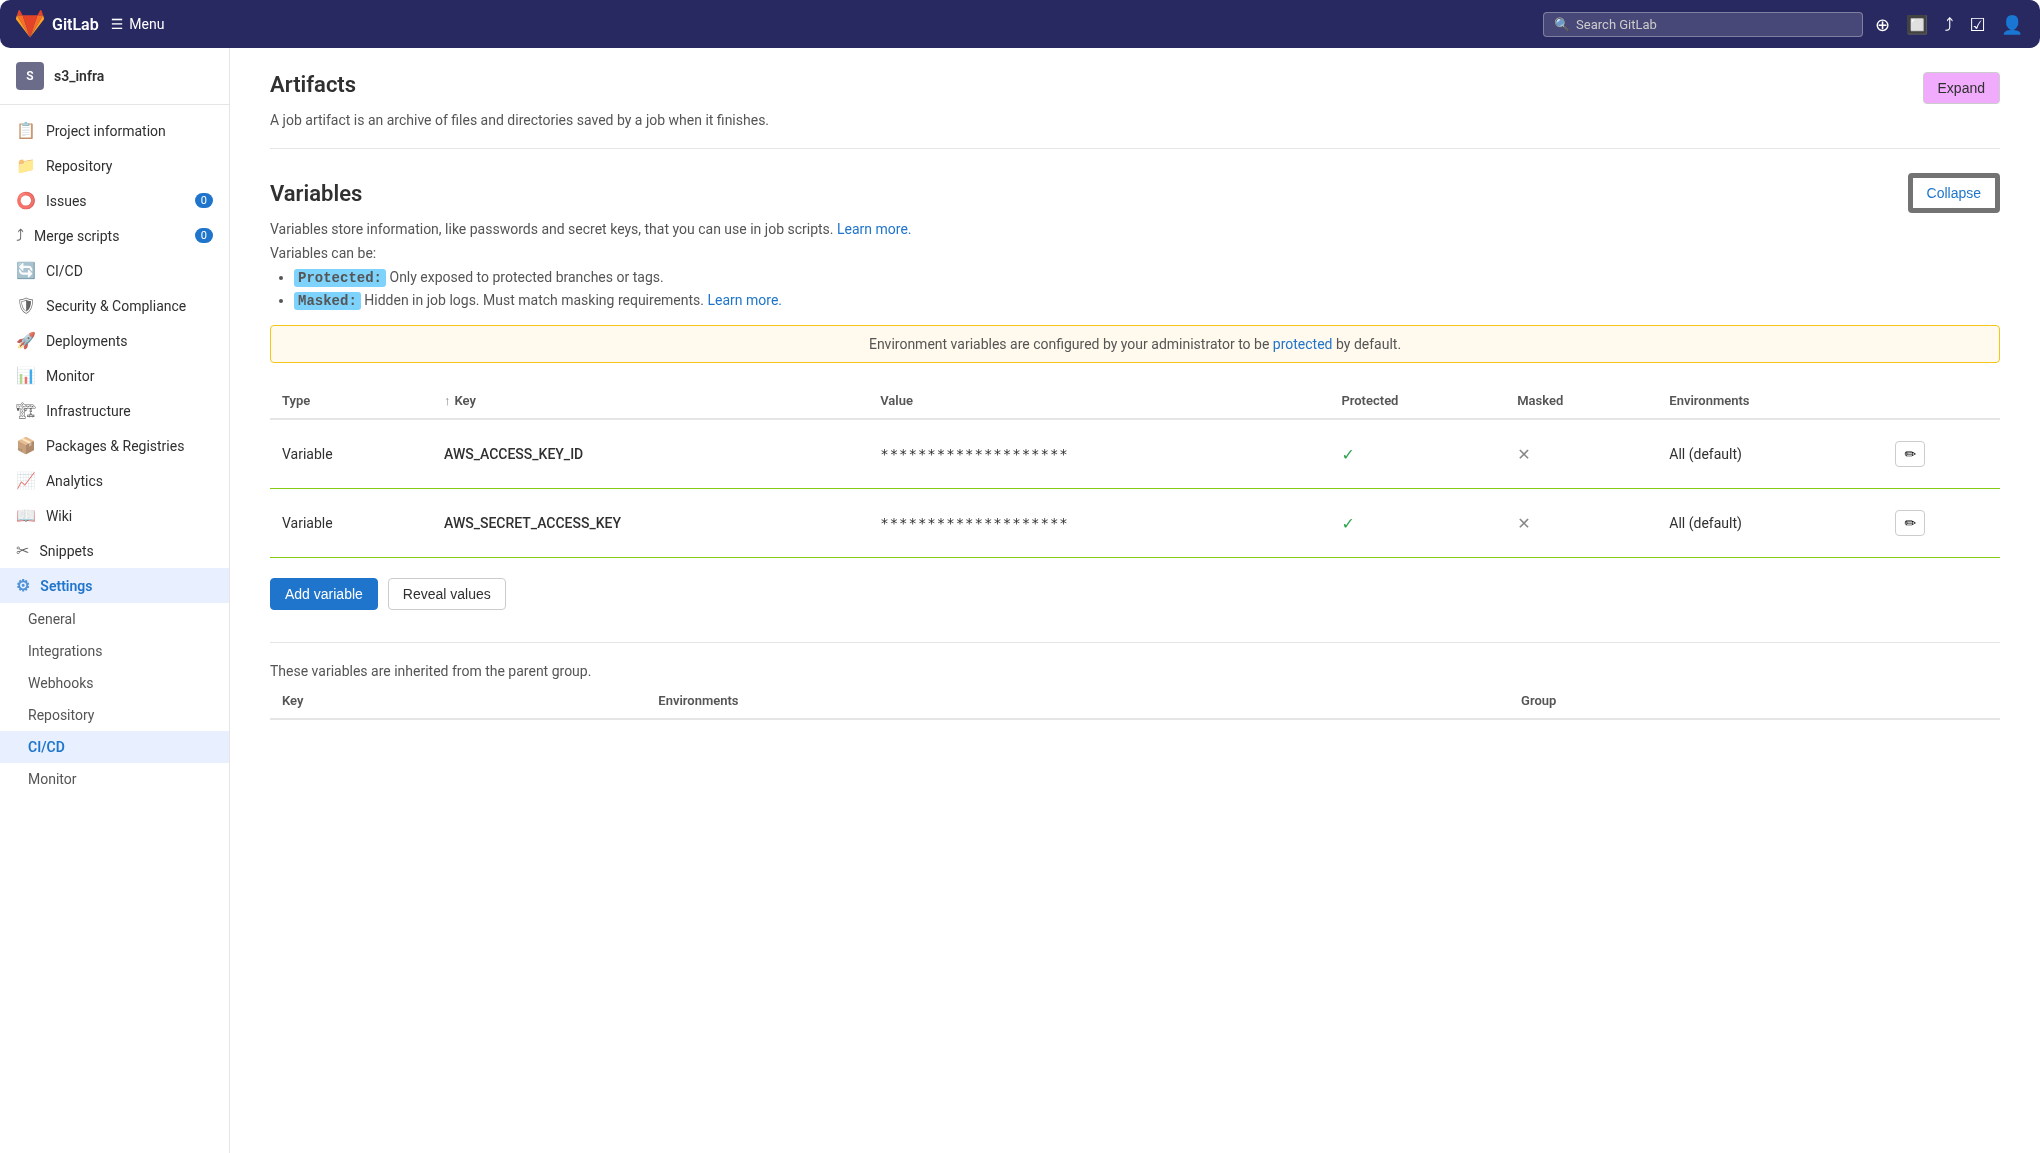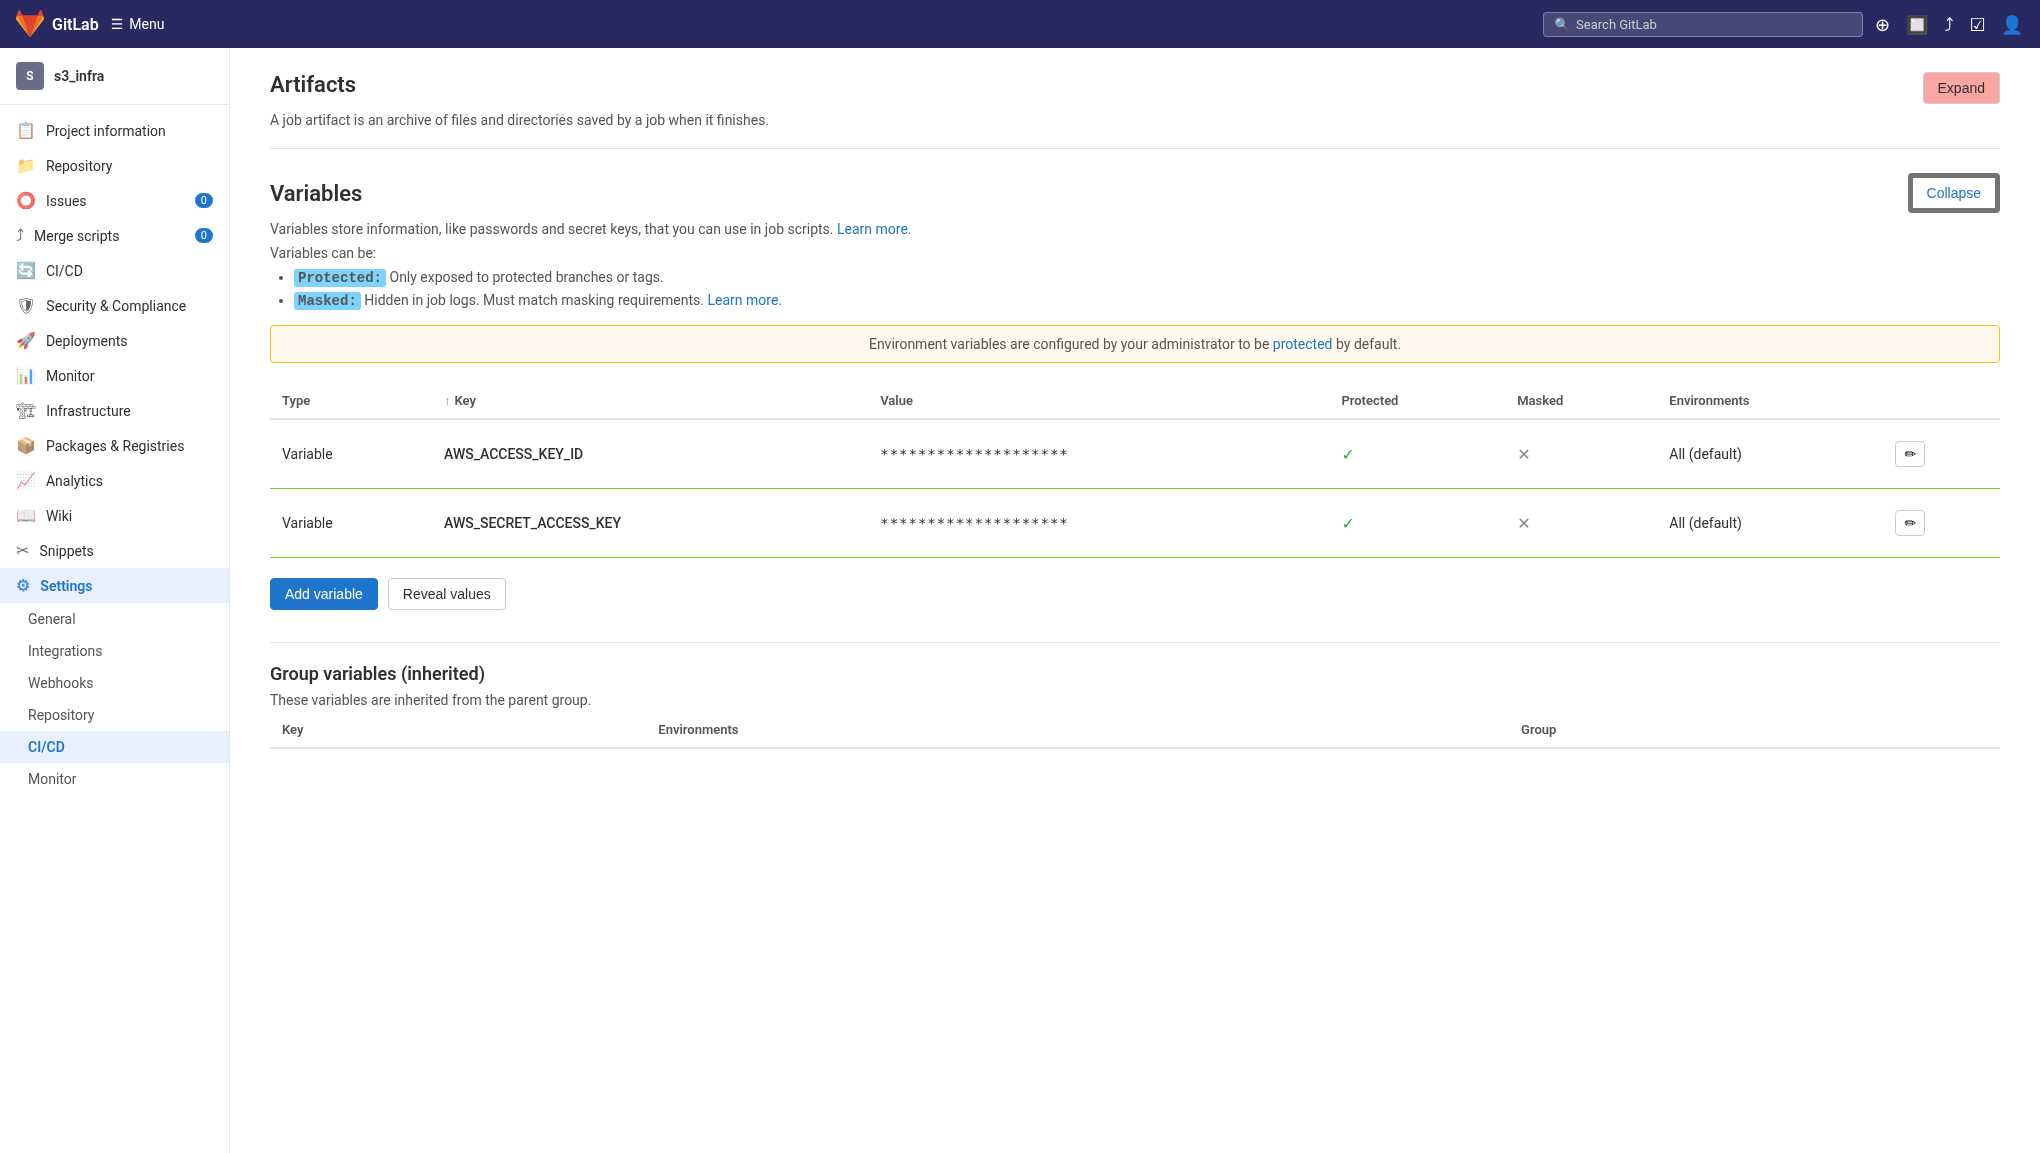--- a/index.html
+++ b/index.html
@@ -1,21 +1,21 @@
 <!DOCTYPE html>
 <html><head>
   <meta charset="utf-8">
   <style>
     * { box-sizing: border-box; margin: 0; padding: 0; }
     body { font-family: -apple-system, BlinkMacSystemFont, 'Segoe UI', Roboto, sans-serif; font-size: 14px; color: #303030; background: #fff; display: flex; flex-direction: column; height: 100vh; overflow: hidden; }
 
     
     .topnav {
       display: flex; align-items: center; background: #292961; color: #fff;
-      height: 48px; padding: 0 16px; gap: 12px; flex-shrink: 0; z-index: 100;
+      height: 48px; padding: 0 16px; gap: 12px; flex-shrink: 0; z-index: 100; border-radius: 10px;
     }
     .topnav-logo { display: flex; align-items: center; gap: 8px; text-decoration: none; color: #fff; }
     .topnav-logo svg { width: 28px; height: 28px; }
     .topnav-menu { display: flex; align-items: center; gap: 6px; cursor: pointer; font-size: 14px; color: #fff; margin-right: 8px; }
     .topnav-spacer { flex: 1; }
     .topnav-search {
       display: flex; align-items: center; background: rgba(255,255,255,0.15); border: 1px solid rgba(255,255,255,0.3);
       border-radius: 4px; padding: 4px 10px; gap: 6px; width: 320px; color: #ccc; font-size: 13px;
     }
     .topnav-icons { display: flex; align-items: center; gap: 16px; }
@@ -60,21 +60,21 @@
     
     .section-header { display: flex; align-items: flex-start; justify-content: space-between; margin-bottom: 8px; }
     .section-title { font-size: 22px; font-weight: 600; color: #303030; }
     .section-desc { color: #555; font-size: 14px; margin-bottom: 16px; }
     .divider { border: none; border-top: 1px solid #e5e5e5; margin: 20px 0; }
 
     
     .variables-section { margin-top: 24px; }
     .variables-header { display: flex; align-items: center; justify-content: space-between; margin-bottom: 8px; }
 
-    .btn { padding: 7px 14px; border-radius: 4px; border: 1px solid #ccc; background: #fca5a5; cursor: pointer; font-size: 14px; }
+    .btn { padding: 7px 14px; border-radius: 4px; border: 1px solid #ccc; background: #f0abfc; cursor: pointer; font-size: 14px; }
     .btn-collapse { border: 5px solid #737373; color: #1f75cb; background: #fff; }
     .btn-expand { border: 1px solid #ccc; color: #303030; }
     .btn-primary { background: #1f75cb; color: #fff; border: 1px solid #1f75cb; }
     .btn-reveal { background: #fff; color: #303030; border: 1px solid #ccc; }
 
     .vars-desc { color: #555; font-size: 14px; margin-bottom: 8px; }
     .link { color: #1f75cb; text-decoration: none; }
 
     .vars-canbe { color: #555; font-size: 14px; margin-bottom: 8px; }
     .vars-list { list-style: disc; padding-left: 24px; font-size: 14px; color: #555; margin-bottom: 16px; }
@@ -331,21 +331,20 @@
       </table>
 
       <div class="action-row">
         <button class="btn btn-primary">Add variable</button>
         <button class="btn btn-reveal">Reveal values</button>
       </div>
 
       <hr class="divider">
 
       <div class="group-section">
-        <h3 class="group-title">Group variables (inherited)</h3>
         <p class="group-desc">These variables are inherited from the parent group.</p>
         <table class="group-table">
           <thead>
             <tr>
               <th>Key</th>
               <th>Environments</th>
               <th>Group</th>
             </tr>
           </thead>
           <tbody></tbody>

